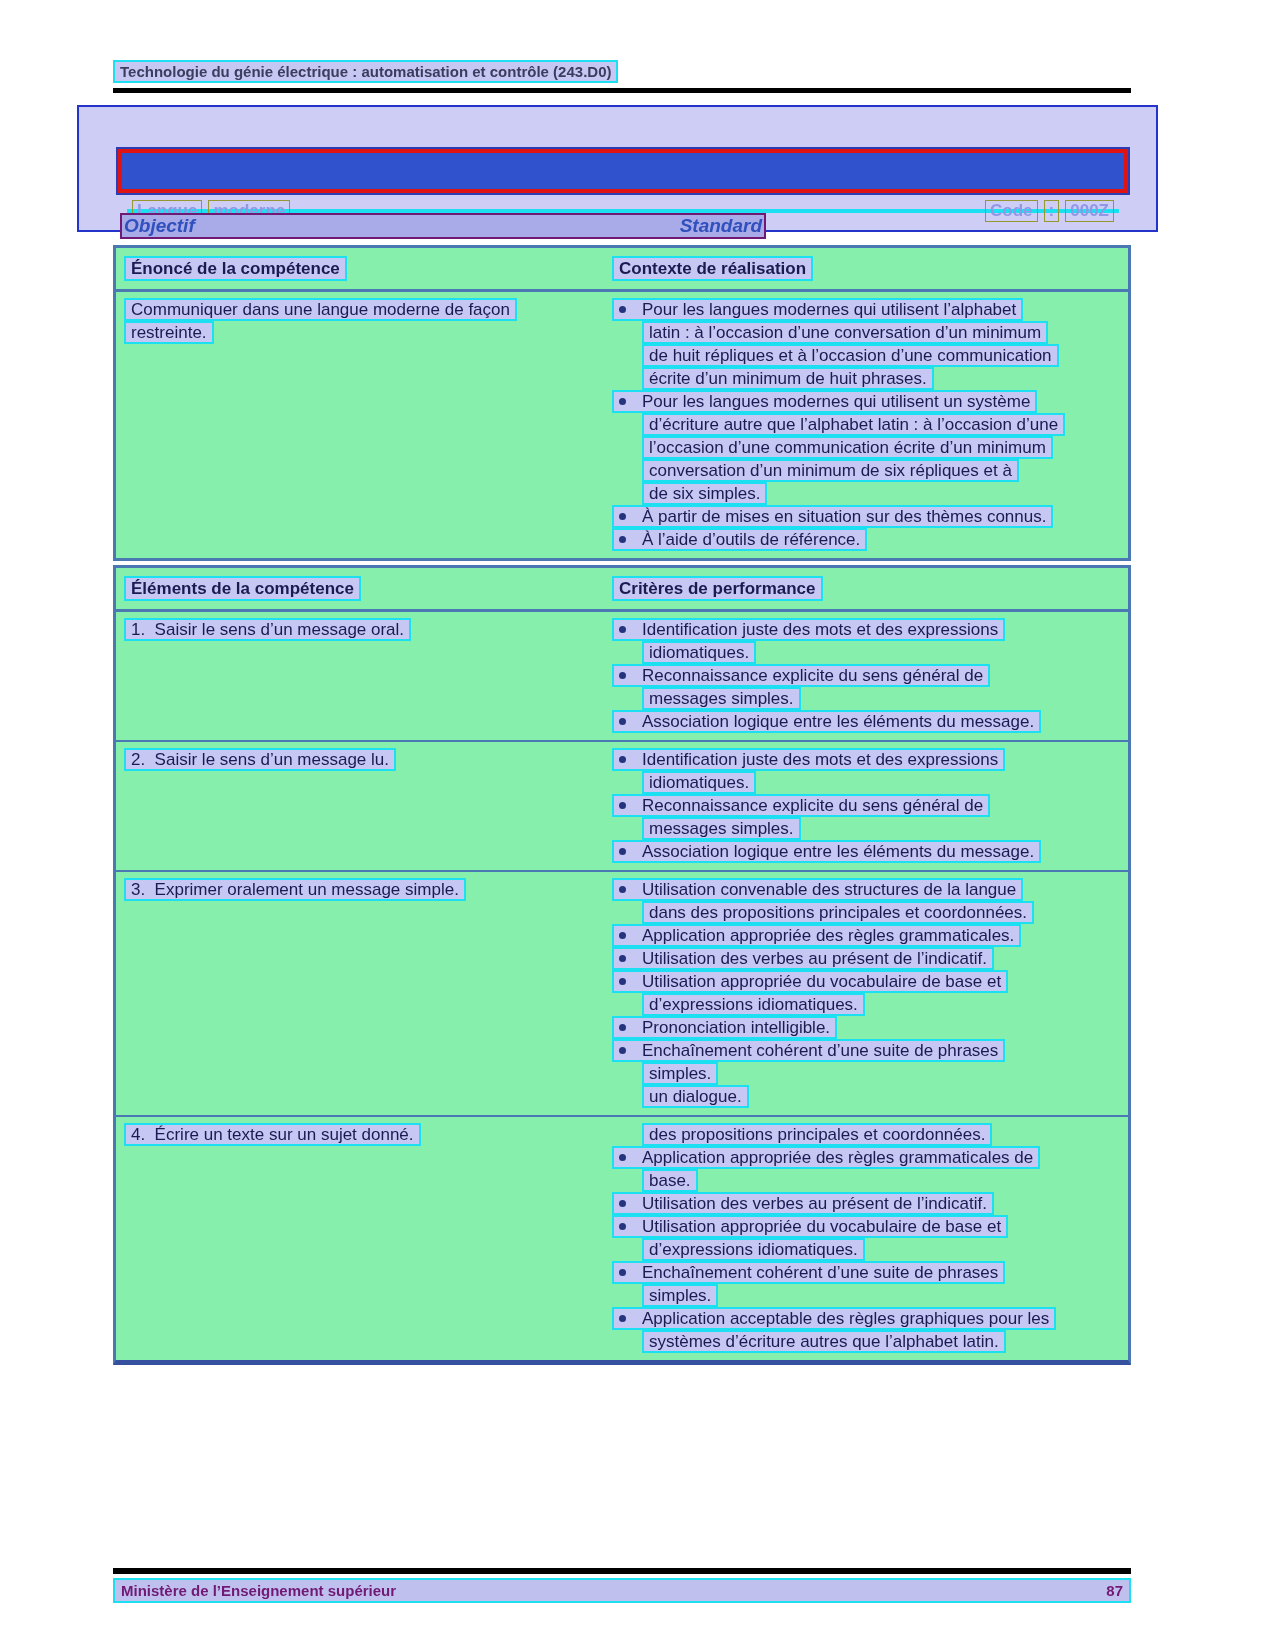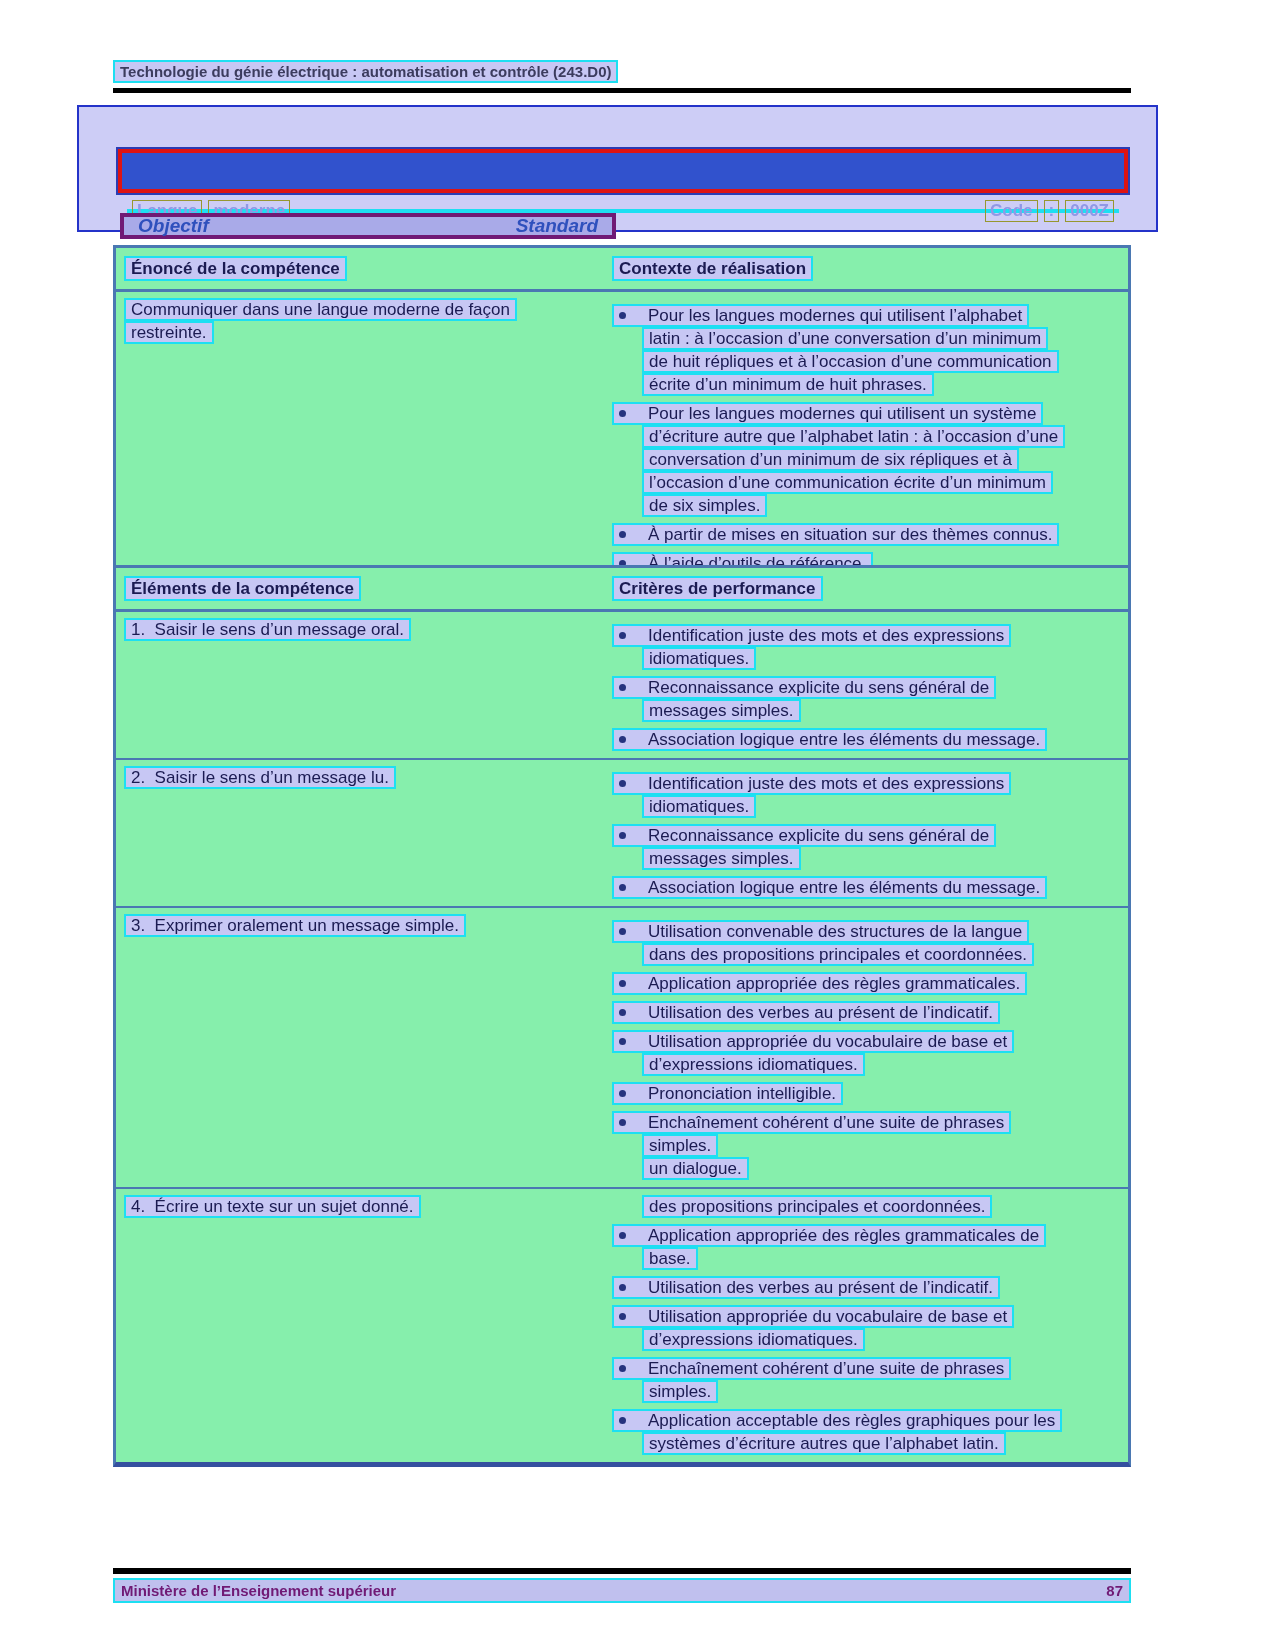--- a/index.html
+++ b/index.html
@@ -9,21 +9,21 @@
     font-family:"Liberation Sans", sans-serif; color:#1b1b52;
   }
   
   .hl {
     display:block; width:fit-content; height:23px;
     background:#c7c7f4; border:2px solid #1ddff2;
     padding:1px 5px; font-size:17px; line-height:17px;
     color:#1b1b52; white-space:pre;
   }
   .hl-h { font-weight:bold; height:25px; line-height:19px; }
-  .bullet-first { display:flex; align-items:center; gap:22px; padding-left:5px;margin-top:6px; }
+  .bullet-first { display:flex; align-items:center; gap:16px; padding-left:5px; }
   .bullet-first .dot { width:7px; height:7px; border-radius:50%; background:#26337e; flex:0 0 auto; }
   .cont { margin-left:30px; }
 
   
   .top-header { position:absolute; left:113px; top:60px; width:1018px; }
   .top-header .hl { font-weight:bold; font-size:15px; line-height:17px; color:#3c3c5e; }
   .top-rule { position:absolute; left:113px; top:88px; width:1018px; height:5px; background:#000; }
 
   
   .panel {
@@ -38,23 +38,23 @@
     position:absolute; left:5px; right:5px; top:8px; bottom:6px;
     border:2px solid #1ddff2; display:flex; justify-content:space-between;
     align-items:center; padding:0 3px;margin-top:48px;
   }
   .word-group { display:flex; gap:6px; }
   .wordbox {
     border:1px solid #97972f; padding:0 4px; font-weight:bold; font-size:17px;
     color:#9098e6; white-space:pre;
   }
   .objectif-row {
-    position:absolute; left:41px; top:106px; width:496px; height:26px;
-    background:#a9aae8; border:4px solid #701a75;
-    display:flex; justify-content:space-between; align-items:center; padding:0 14px;
+    position:absolute; left:41px; top:106px; width:646px; height:26px;
+    background:#a9aae8; border:2px solid #701a75;
+    display:flex; justify-content:space-between; align-items:center; padding:0 2px;
   }
   .objectif-row span { font-weight:bold; font-style:italic; font-size:19px; color:#2f50bd; }
 
   
   .table { position:absolute; left:113px; width:1018px; border:3px solid #4a78b2; background:#86efac; }
   .table1 { top:245px; }
   .table2 { top:565px; border-bottom:5px solid #35509f; }
   .thead {
     display:grid; grid-template-columns:488px 1fr;
     padding:8px 8px 8px; border-bottom:3px solid #4a78b2;
@@ -114,22 +114,22 @@
           <div class="hl">Communiquer dans une langue moderne de façon</div>
           <div class="hl">restreinte.</div>
         </div>
         <div>
           <div class="hl bullet-first"><span class="dot"></span><span>Pour les langues modernes qui utilisent l’alphabet</span></div>
           <div class="hl cont">latin : à l’occasion d’une conversation d’un minimum</div>
           <div class="hl cont">de huit répliques et à l’occasion d’une communication</div>
           <div class="hl cont">écrite d’un minimum de huit phrases.</div>
           <div class="hl bullet-first"><span class="dot"></span><span>Pour les langues modernes qui utilisent un système</span></div>
           <div class="hl cont">d’écriture autre que l’alphabet latin : à l’occasion d’une</div>
+          <div class="hl cont">l’occasion d’une communication écrite d’un minimum</div>
           <div class="hl cont">conversation d’un minimum de six répliques et à</div>
-          <div class="hl cont">l’occasion d’une communication écrite d’un minimum</div>
           <div class="hl cont">de six simples.</div>
           <div class="hl bullet-first"><span class="dot"></span><span>À partir de mises en situation sur des thèmes connus.</span></div>
           <div class="hl bullet-first"><span class="dot"></span><span>À l’aide d’outils de référence.</span></div>
         </div>
       </div>
     </div>
 </div>
 
 <div class="table table2" id="table2">
   <div class="thead">

